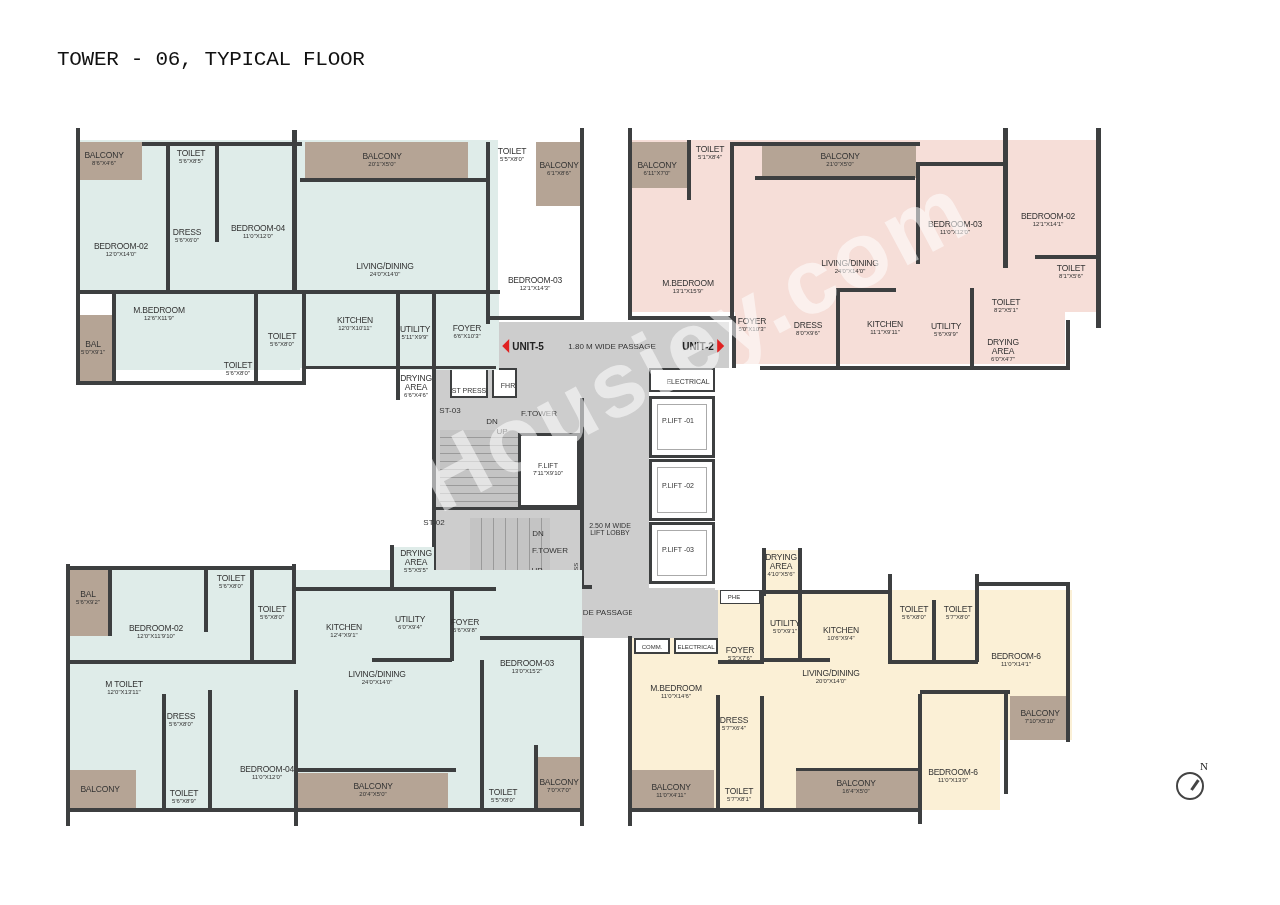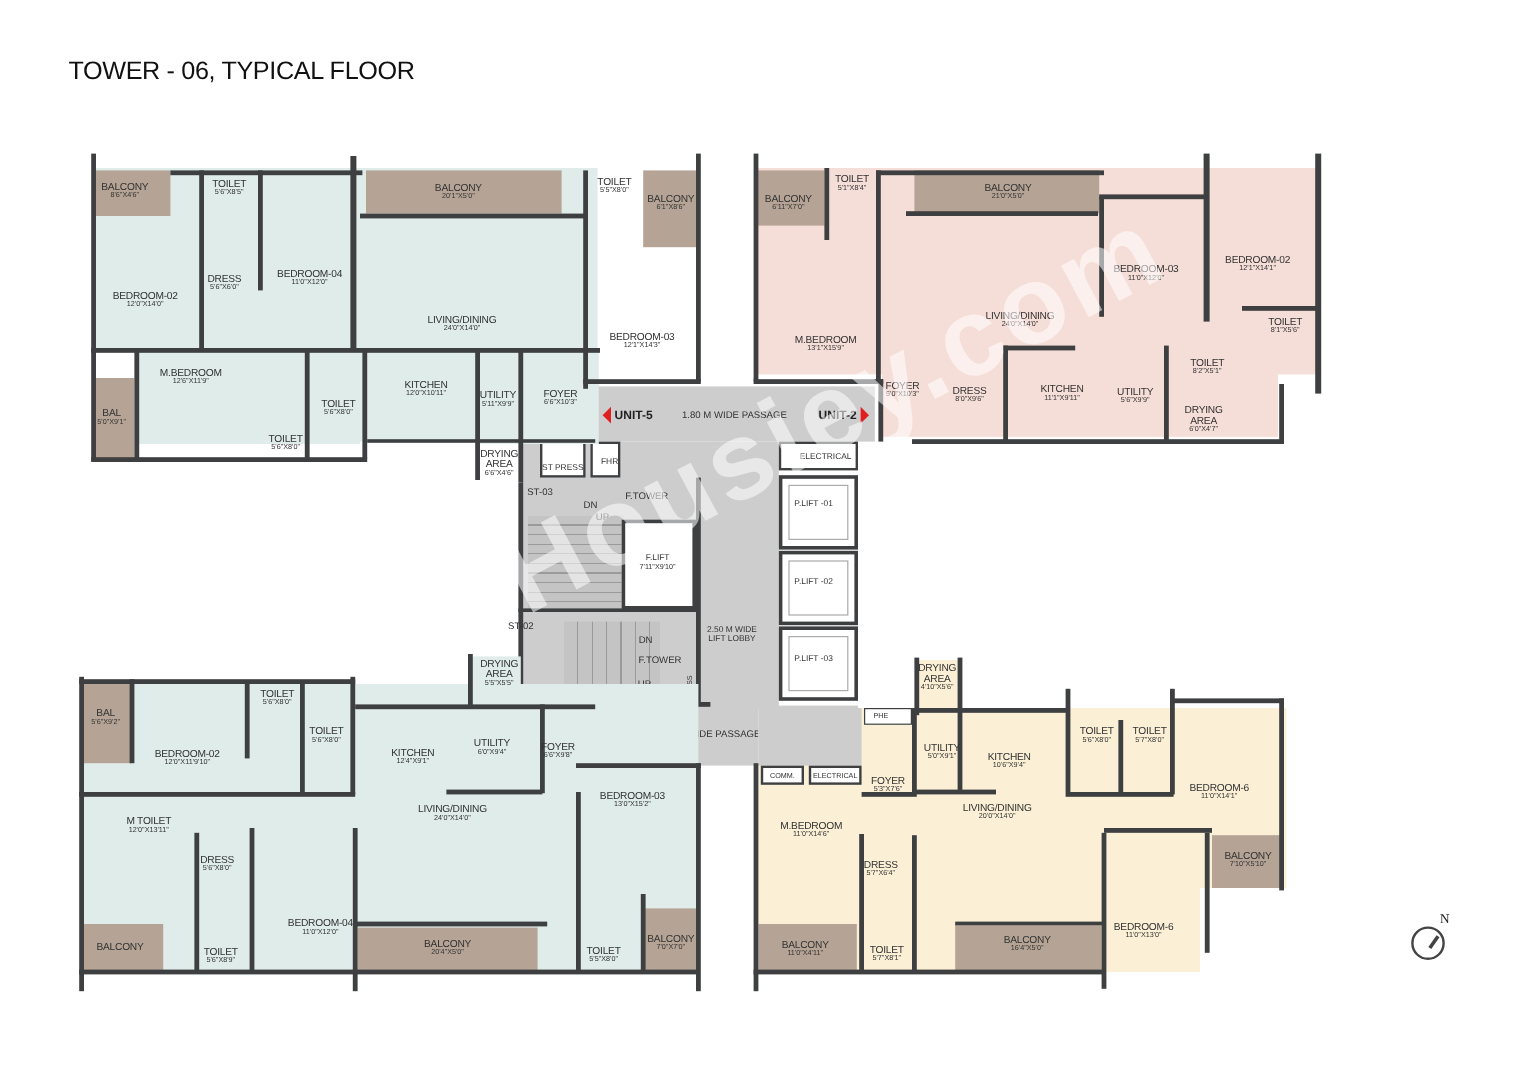--- a/index.html
+++ b/index.html
@@ -1,17 +1,17 @@
 <!DOCTYPE html>
 <html><head>
 <meta charset="utf-8">
 <style>
   html,body{margin:0;padding:0;background:#ffffff;}
   body{width:1280px;height:905px;position:relative;overflow:hidden;font-family:"Liberation Sans",sans-serif;color:#222;}
-  .title{position:absolute;left:57px;top:48px;font-size:21px;letter-spacing:-0.3px;color:#111;font-family:Liberation Sans, sans-serif;}
+  .title{position:absolute;left:57px;top:48px;font-size:21px;letter-spacing:-0.3px;color:#111;font-family:Liberation Mono, monospace;}
   .room{position:absolute;box-sizing:border-box;}
   .wall{position:absolute;background:#3d3f40;}
   .lbl{position:absolute;text-align:center;font-size:8px;line-height:9px;color:#333;transform:translate(-50%,-50%);white-space:nowrap;}
   .lbl .n{display:block;font-size:8.5px;letter-spacing:-0.2px;}
   .lbl .d{display:block;font-size:6px;line-height:7px;}
   .green{background:#dfece9;}
   .pink{background:#f6ded8;}
   .cream{background:#fbf0d6;}
   .brown{background:#b5a495;}
   .grey{background:#cdcdcd;}

